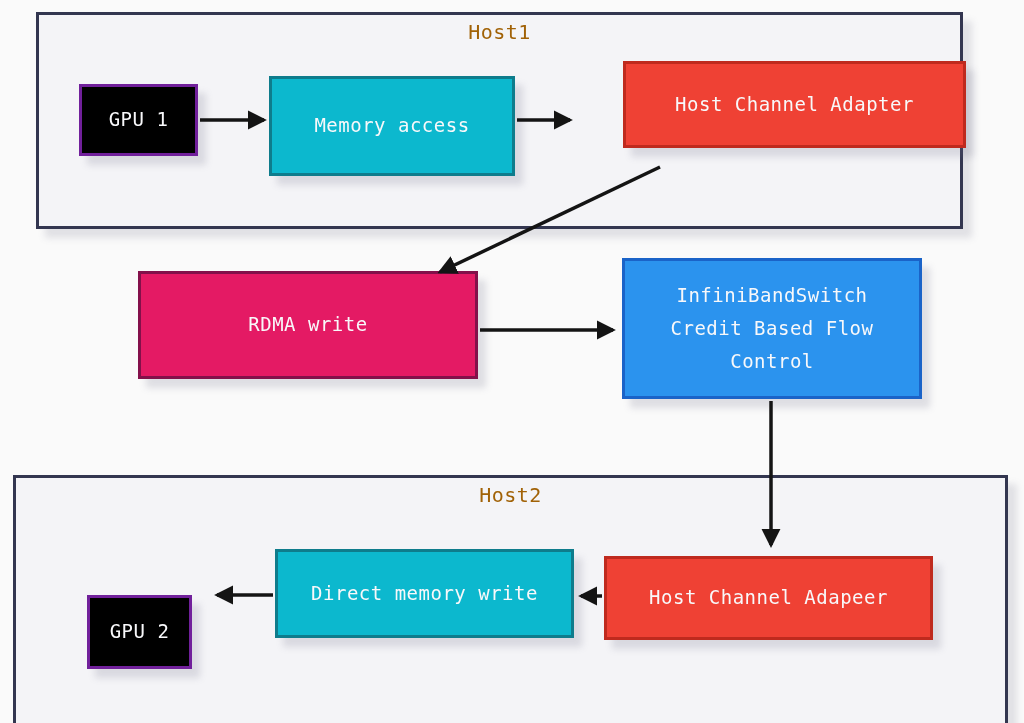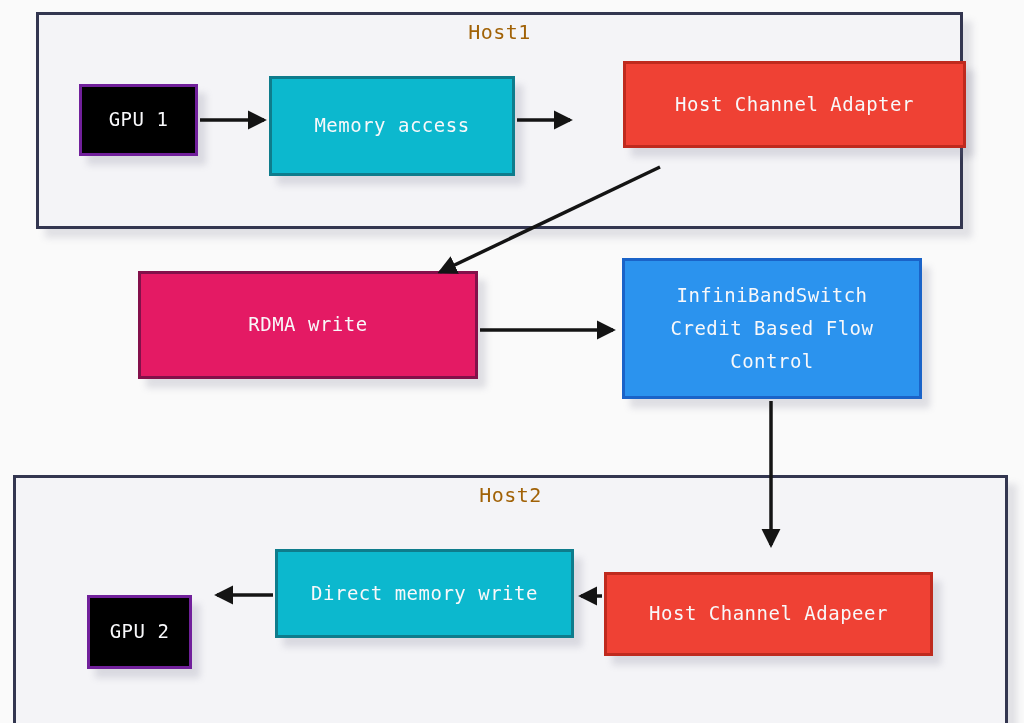--- a/index.html
+++ b/index.html
@@ -52,21 +52,21 @@
   .node.magenta { background: #E41A64; border-color: #83104A; }
   .node.blue    { background: #2B93EE; border-color: #1A63C8; }
 
   #node-gpu1                { left: 79px;  top: 84px;  width: 119px; height: 72px;  }
   #node-memory-access       { left: 269px; top: 76px;  width: 246px; height: 100px;  }
   #node-hca1                { left: 579px; top: 61px;  width: 343px; height: 87px; margin-left: 44px;  }
   #node-rdma-write          { left: 138px; top: 271px; width: 340px; height: 108px; }
   #node-switch              { left: 622px; top: 258px; width: 300px; height: 141px; padding: 0 44px; }
   #node-gpu2                { left: 87px;  top: 559px; width: 105px; height: 74px; margin-top: 36px;  }
   #node-direct-memory-write { left: 275px; top: 549px; width: 299px; height: 89px;  }
-  #node-hca2                { left: 604px; top: 556px; width: 329px; height: 84px; margin-top: 16px;  }
+  #node-hca2                { left: 604px; top: 556px; width: 329px; height: 84px;  }
 
   #host1 { left: 36px; top: 12px;  width: 927px; height: 217px; }
   #host2 { left: 13px; top: 475px; width: 995px; height: 291px; }
 
   .arrows {
     position: absolute;
     left: 0;
     top: 0;
     pointer-events: none;
   }

